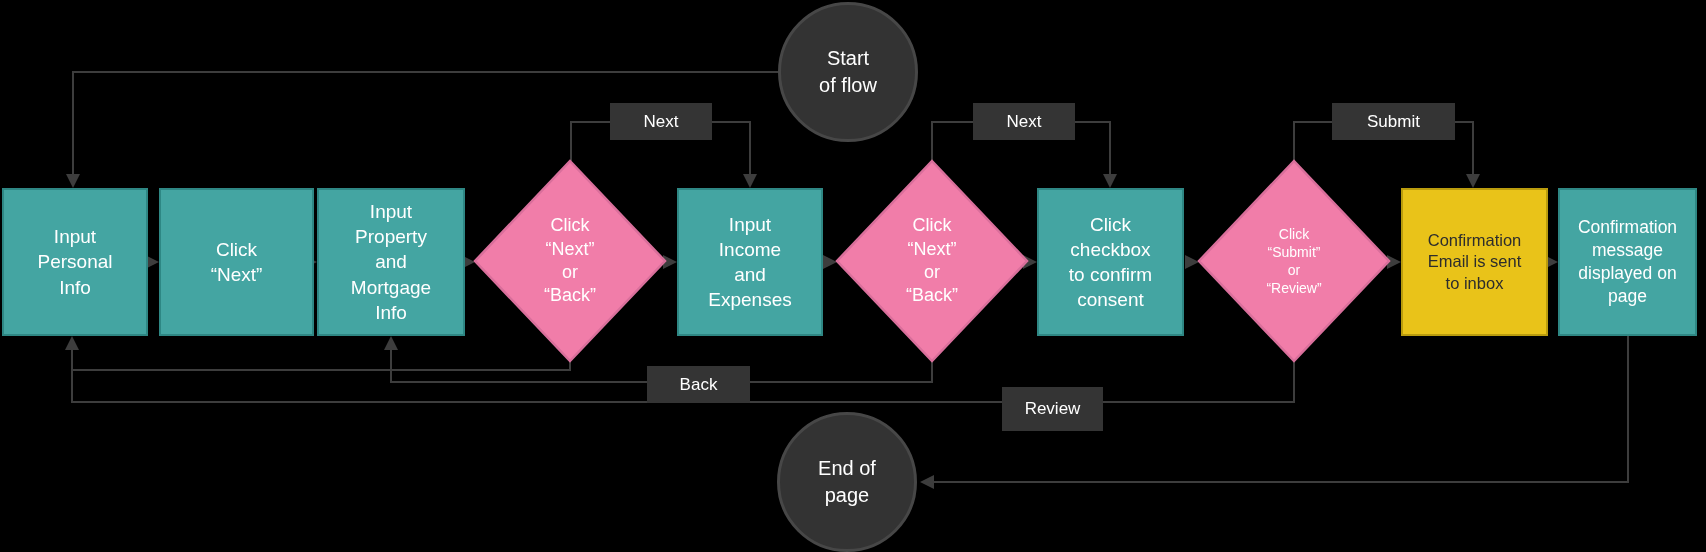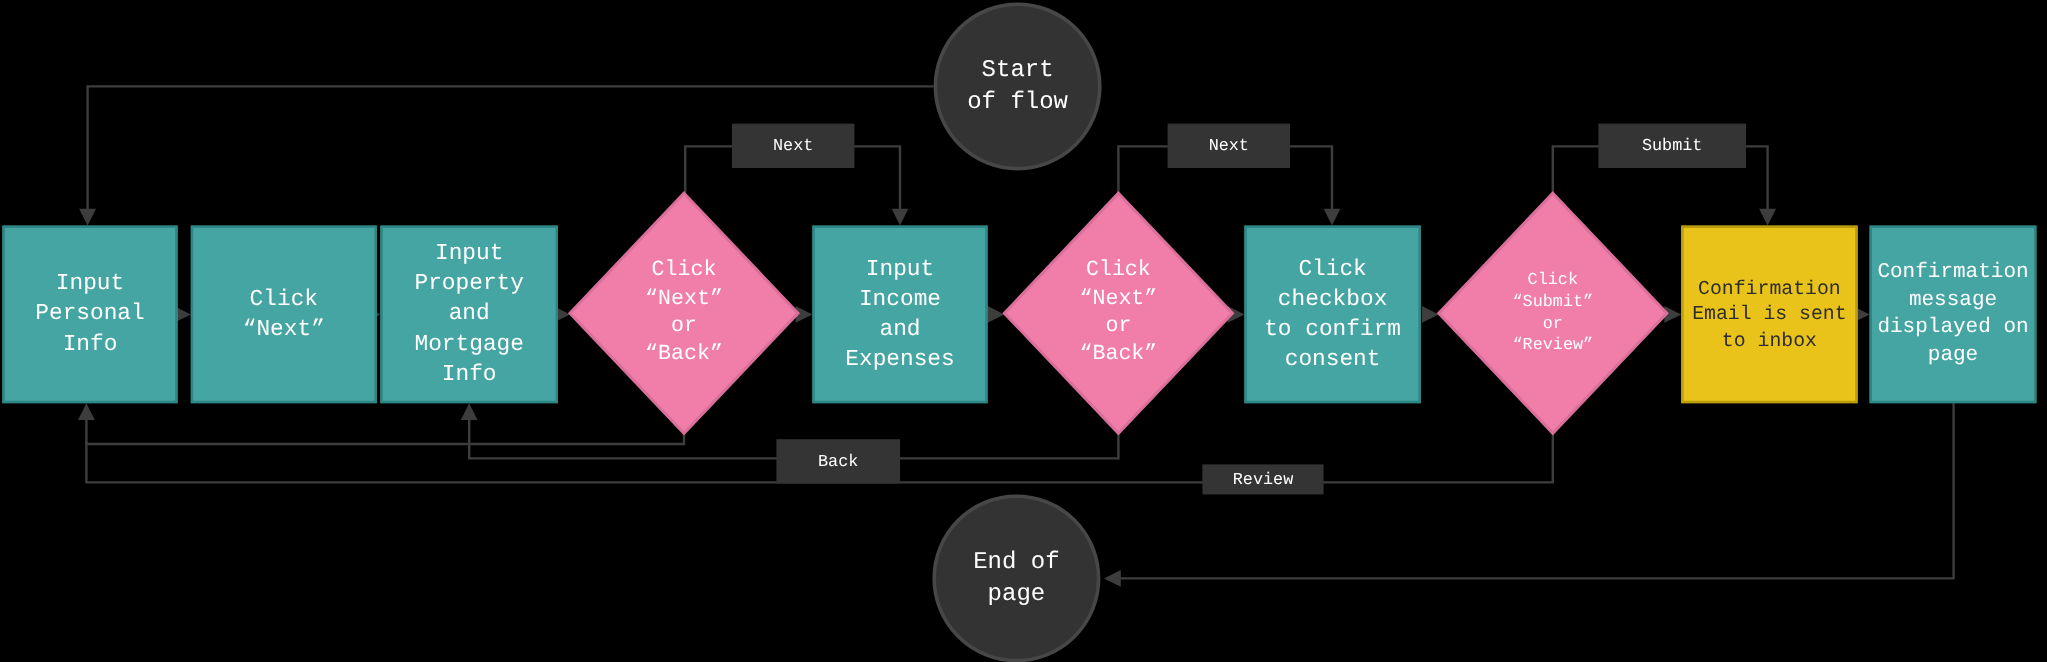--- a/index.html
+++ b/index.html
@@ -1,21 +1,21 @@
 <!DOCTYPE html>
 <html><head>
 <meta charset="utf-8">
 <style>
   html, body { margin: 0; padding: 0; background: #000; }
   .canvas {
     position: relative;
     width: 1706px;
     height: 552px;
     background: #000000;
-    font-family: Liberation Mono, monospace;
+    font-family: Liberation Sans, sans-serif;
     overflow: hidden;
   }
   .wires { position: absolute; left: 0; top: 0; }
   .node {
     position: absolute;
     display: flex;
     align-items: center;
     justify-content: center;
     text-align: center;
     white-space: pre-line;
@@ -54,21 +54,21 @@
     line-height: 1.3;
     pointer-events: none;
   }
   .edge-label {
     position: absolute;
     background: #343434;
     color: #ffffff;
     display: flex;
     align-items: center;
     justify-content: center;
-    font-size: 14px;
+    font-size: 17px;
   }
 </style>
 </head>
 <body>
 
 <div class="canvas">
 
   <svg class="wires" width="1706" height="552" viewBox="0 0 1706 552">
     <g fill="none" stroke-width="2" stroke="#3D3D3D">
       <path d="M 778 72 H 73 V 180"></path>
@@ -147,15 +147,15 @@
 “Back”</div>
   <div class="diamond-text" style="left:1199px; top:161px; width:190px; height:200px; font-size:14px;">Click
 “Submit”
 or
 “Review”</div>
 
   <div class="edge-label" style="left:610px; top:103px; width:102px; height:37px;">Next</div>
   <div class="edge-label" style="left:973px; top:103px; width:102px; height:37px;">Next</div>
   <div class="edge-label" style="left:1332px; top:103px; width:123px; height:37px;">Submit</div>
   <div class="edge-label" style="left:647px; top:366px; width:103px; height:37px;">Back</div>
-  <div class="edge-label" style="left:1002px; top:387px; width:101px; height:25px;">Review</div>
+  <div class="edge-label" style="left:1002px; top:387px; width:101px; height:44px;">Review</div>
 
 </div>
 
 </body></html>

